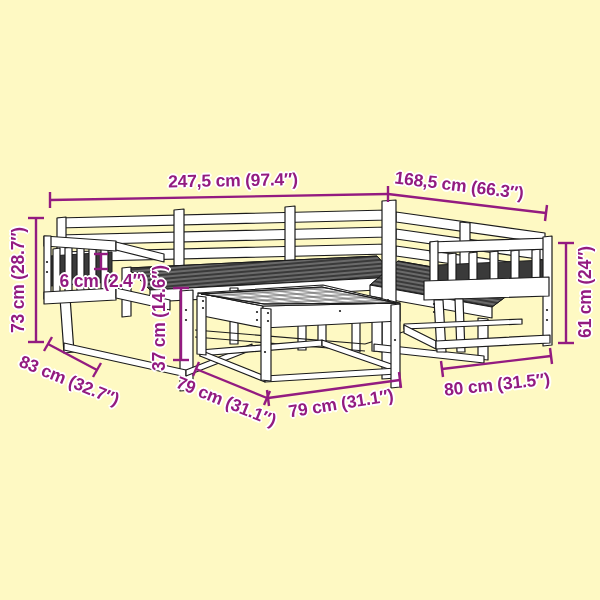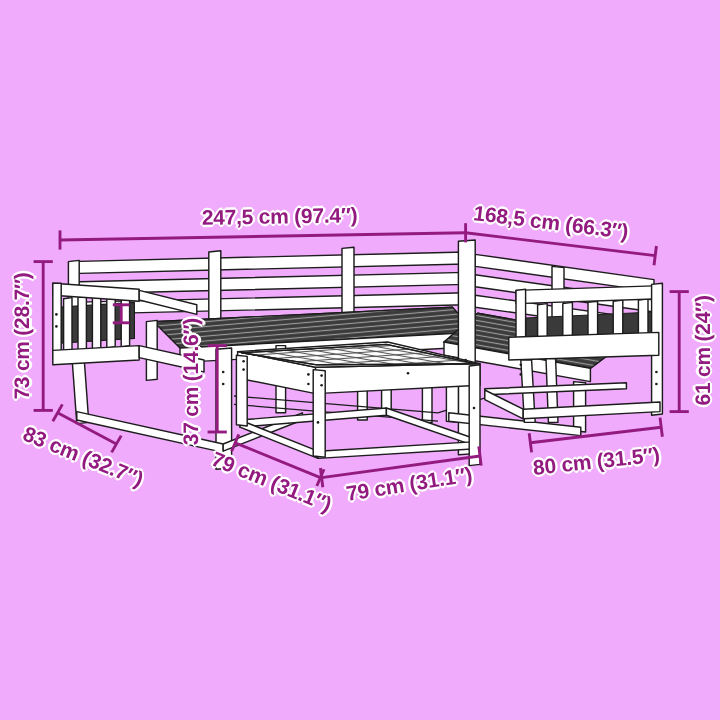--- a/index.html
+++ b/index.html
@@ -1,17 +1,17 @@
 <!DOCTYPE html>
 <html style="--accent: #931b80;"><head>
 <meta charset="utf-8">
 <style>
   html,body{margin:0;padding:0;background:#fff;}
   #stage{
-    position:relative;width:600px;height:600px;background:#f0abfc;overflow:hidden;
+    position:relative;width:600px;height:600px;background:#fef9c3;overflow:hidden;
     font-family:"Liberation Sans",sans-serif;
   }
   #stage svg{position:absolute;left:0;top:0;}
   .w{fill:#ffffff;stroke:#1c1c1c;stroke-width:1.2;stroke-linejoin:round;}
   .k{fill:#3a3a3a;stroke:#1c1c1c;stroke-width:1;stroke-linejoin:round;}
   .mesh{stroke:#1c1c1c;stroke-width:1;}
   .thin{stroke:#1c1c1c;stroke-width:1.1;fill:none;}
   .dot{fill:#1c1c1c;stroke:none;}
   .dim{stroke:var(--accent,#931b80);stroke-width:2.4;fill:none;stroke-linecap:butt;}
   .dim-label{
@@ -191,19 +191,20 @@
       <line class="dim" x1="550" y1="348" x2="552" y2="364"></line>
       <path class="dim" d="M566,243 L566,343"></path>
       <line class="dim" x1="558" y1="243" x2="574" y2="243"></line>
       <line class="dim" x1="558" y1="343" x2="574" y2="343"></line>
     </g>
   </svg>
 
   <div class="dim-label" style="left:233px;top:181px;--r:-1deg">247,5 cm (97.4″)</div>
   <div class="dim-label" style="left:459px;top:186px;--r:7deg">168,5 cm (66.3″)</div>
   <div class="dim-label" style="left:19px;top:280px;--r:-90deg">73 cm (28.7″)</div>
+  <div class="dim-label" style="left:103px;top:282px;--r:0deg">6 cm (2.4″)</div>
   <div class="dim-label" style="left:160px;top:318px;--r:-90deg">37 cm (14.6″)</div>
   <div class="dim-label" style="left:69px;top:381px;--r:22deg">83 cm (32.7″)</div>
   <div class="dim-label" style="left:226px;top:402px;--r:22deg">79 cm (31.1″)</div>
   <div class="dim-label" style="left:341px;top:404px;--r:-9deg">79 cm (31.1″)</div>
   <div class="dim-label" style="left:497px;top:385px;--r:-6deg">80 cm (31.5″)</div>
   <div class="dim-label" style="left:586px;top:292px;--r:-90deg">61 cm (24″)</div>
 </div>
 
 </body></html>

